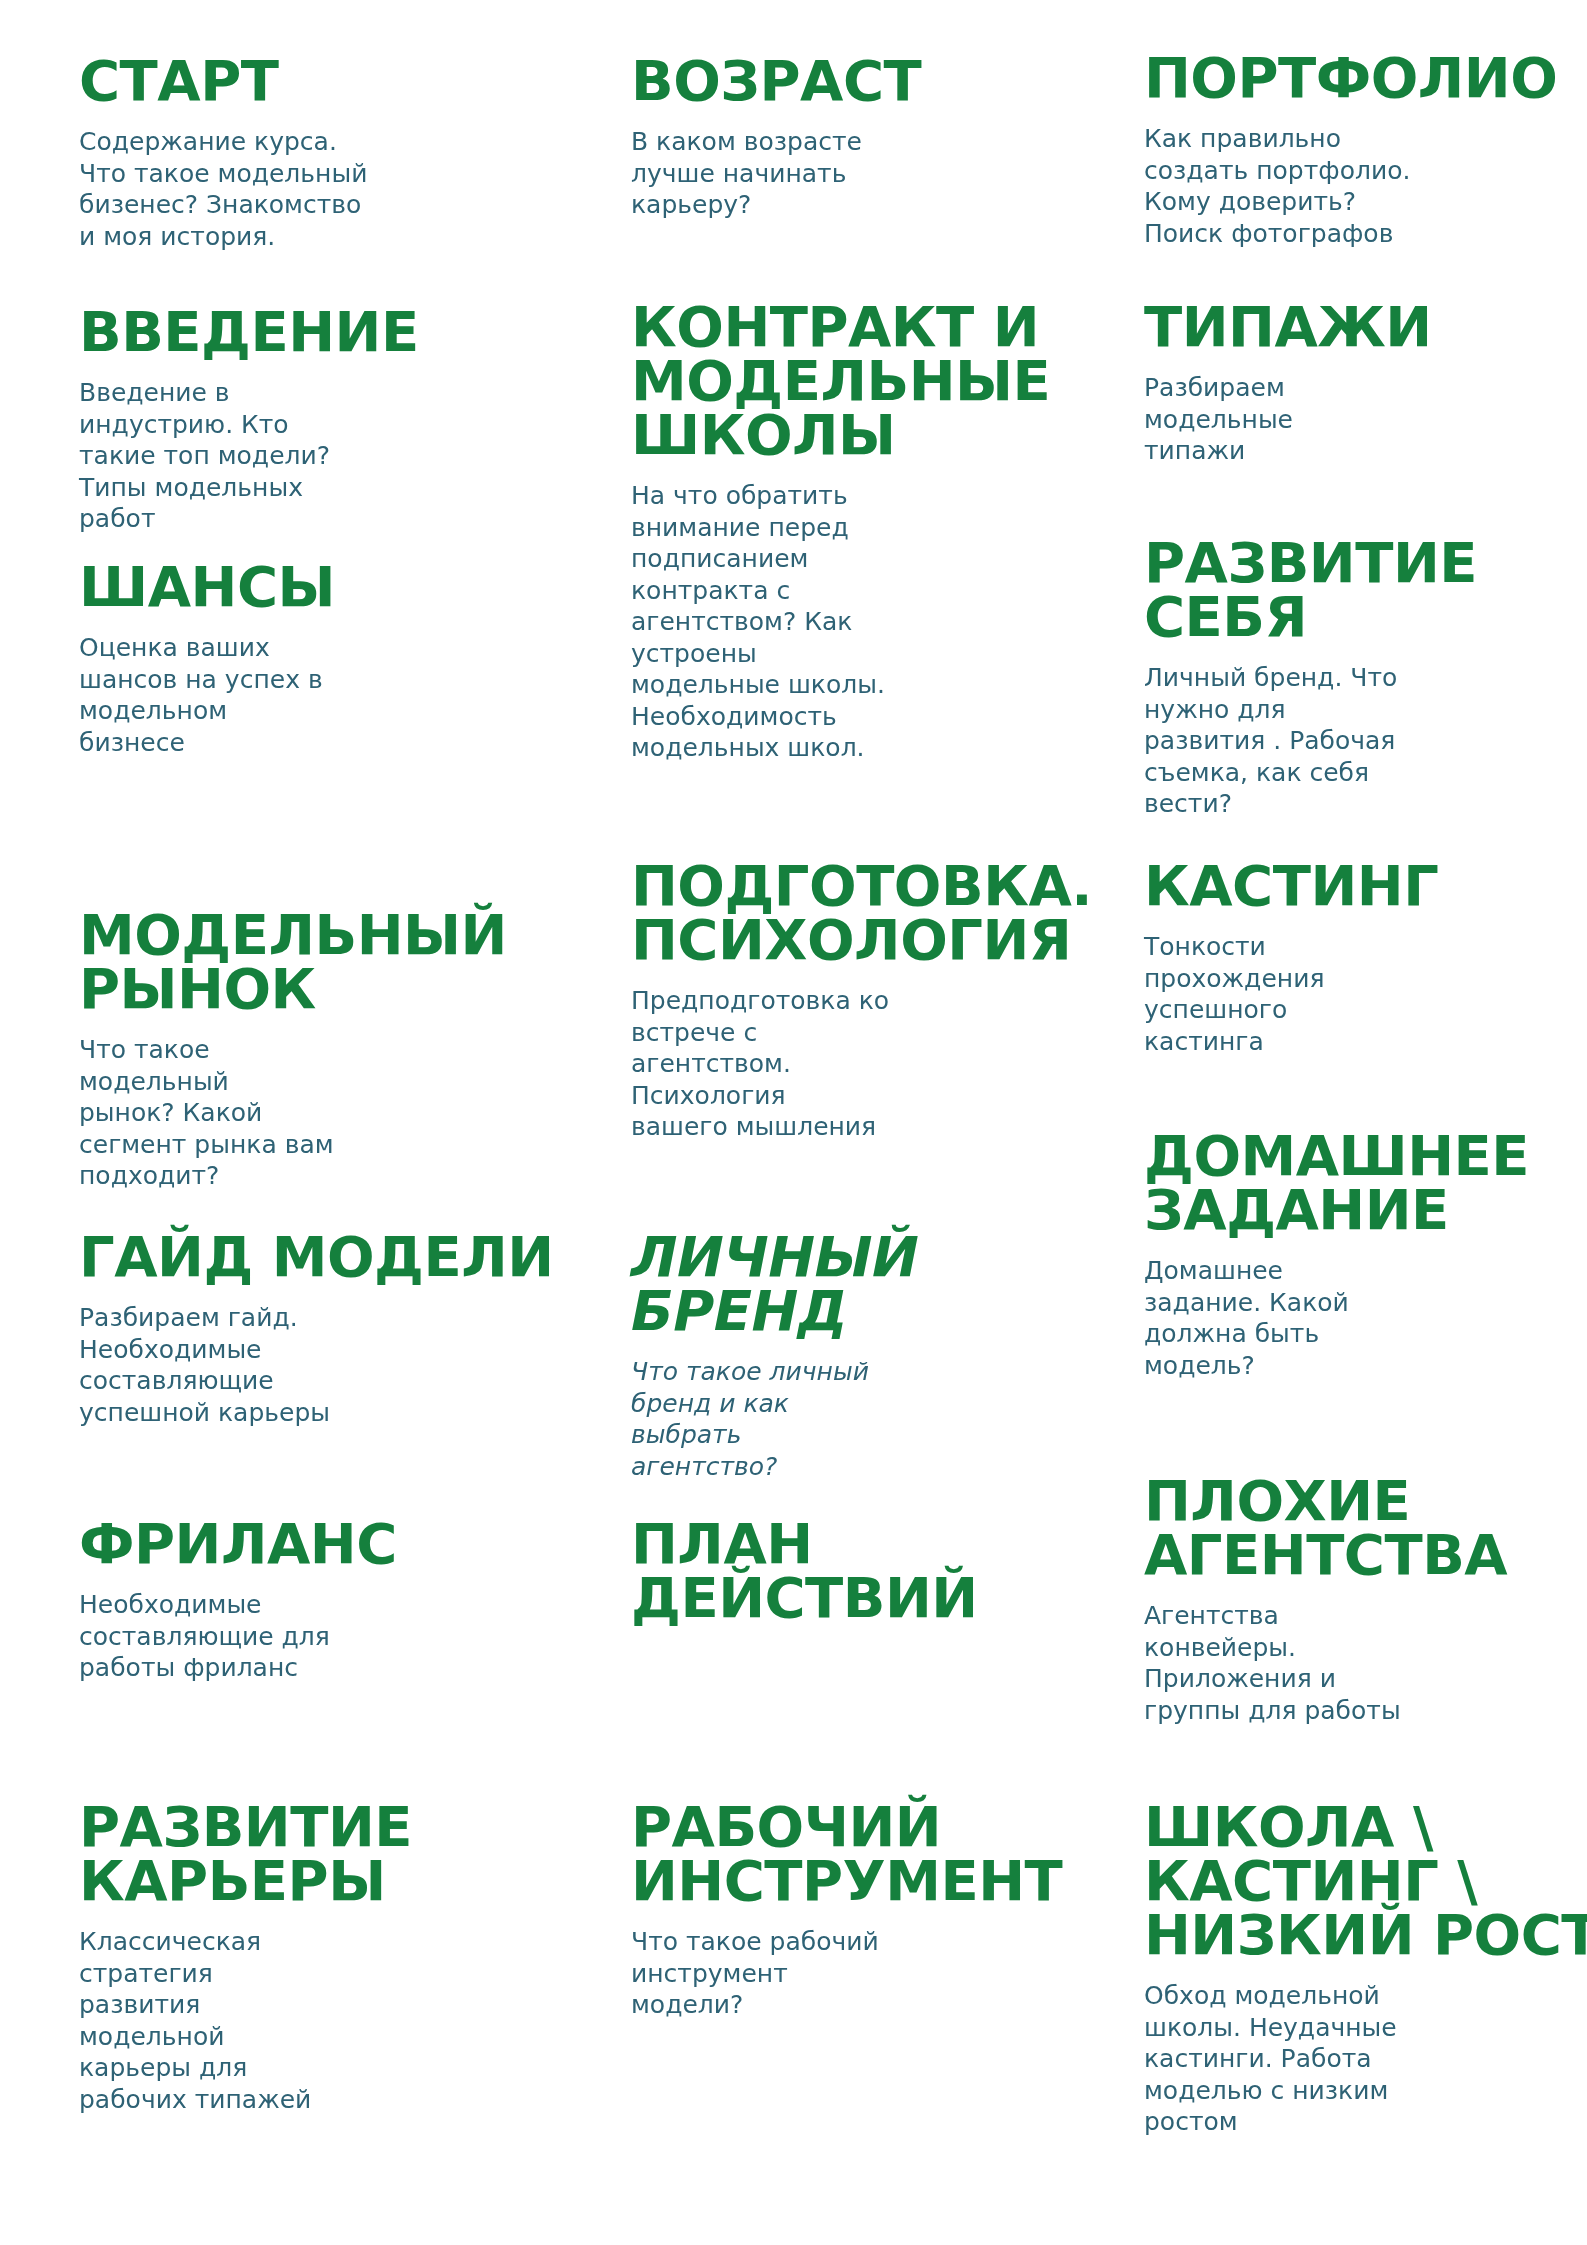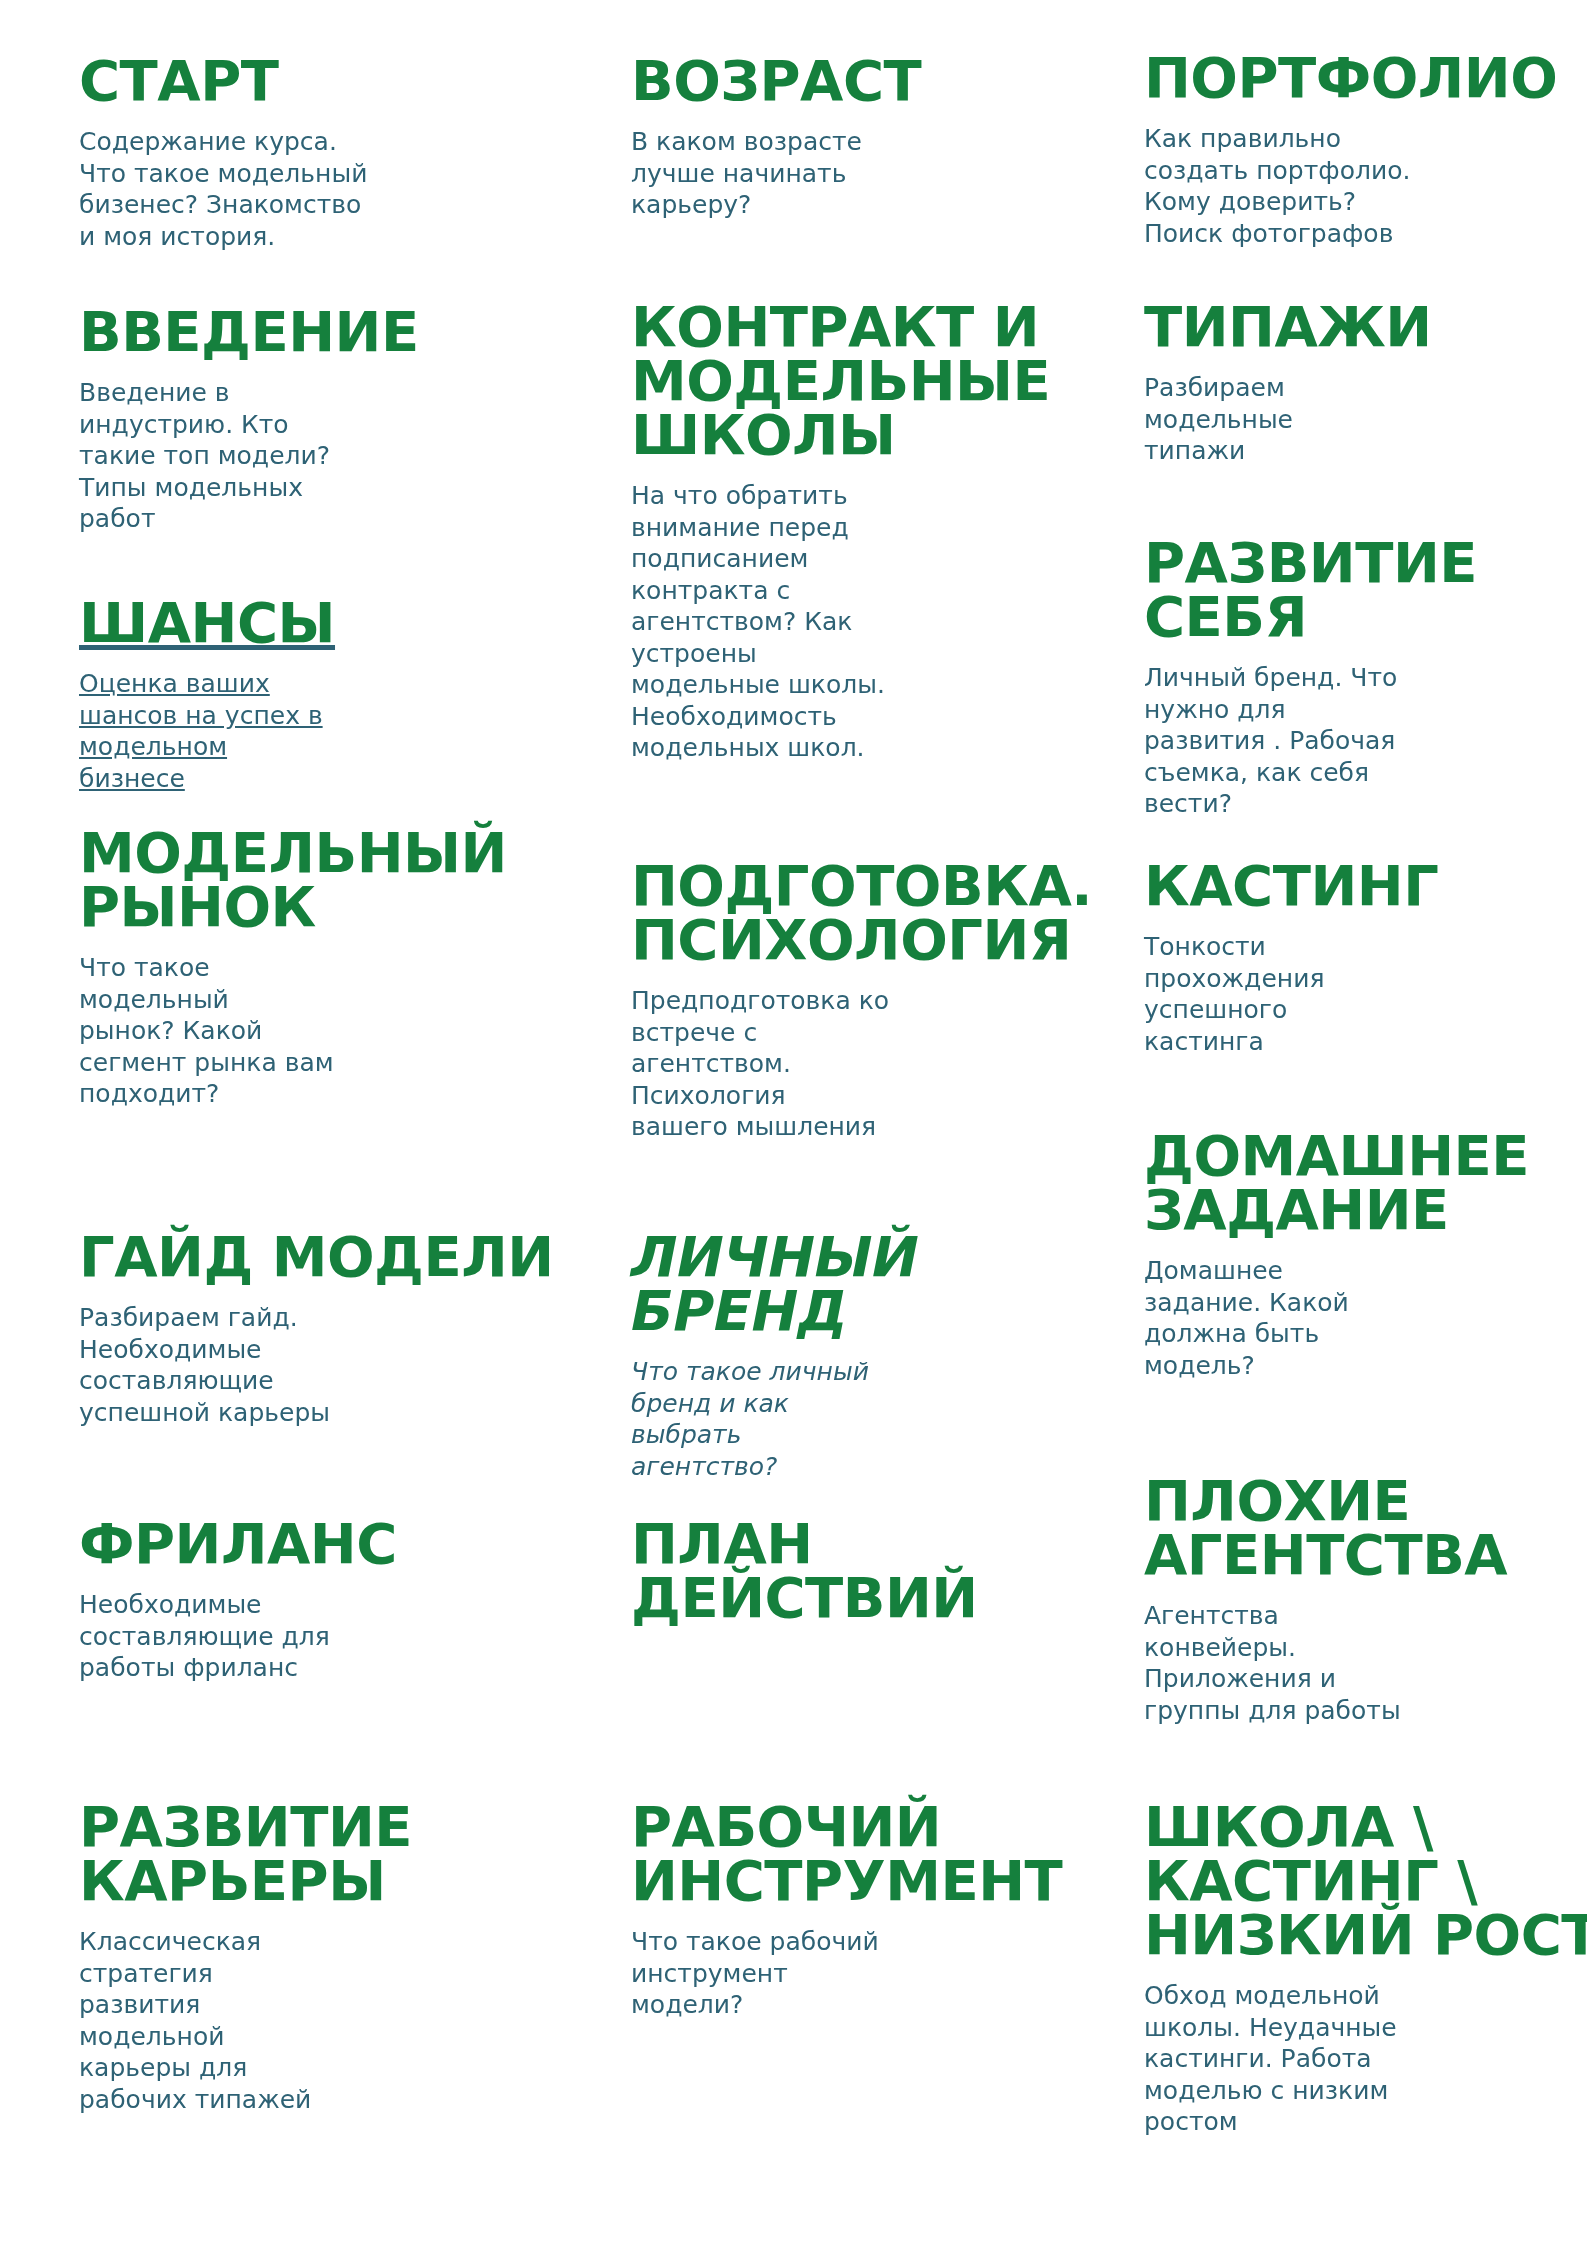--- a/index.html
+++ b/index.html
@@ -64,36 +64,36 @@
 модельные школы.
 Необходимость
 модельных школ.</p>
   </div>
   <div class="section" style="left: 1144px; top: 300px;">
     <h2 class="heading">ТИПАЖИ</h2>
     <p class="body-text">Разбираем
 модельные
 типажи</p>
   </div>
-  <div class="section" style="left: 79px; top: 596px; text-decoration: underline;">
+  <div class="section" style="left: 79px; top: 560px;">
     <h2 class="heading">ШАНСЫ</h2>
     <p class="body-text">Оценка ваших
 шансов на успех в
 модельном
 бизнесе</p>
   </div>
   <div class="section" style="left: 1144px; top: 536px;">
     <h2 class="heading">РАЗВИТИЕ СЕБЯ</h2>
     <p class="body-text">Личный бренд. Что
 нужно для
 развития . Рабочая
 съемка, как себя
 вести?</p>
   </div>
-  <div class="section" style="left: 79px; top: 826px;">
+  <div class="section" style="left: 79px; top: 908px;">
     <h2 class="heading">МОДЕЛЬНЫЙ
 РЫНОК</h2>
     <p class="body-text">Что такое
 модельный
 рынок? Какой
 сегмент рынка вам
 подходит?</p>
   </div>
   <div class="section" style="left: 631px; top: 859px;">
     <h2 class="heading">ПОДГОТОВКА.

